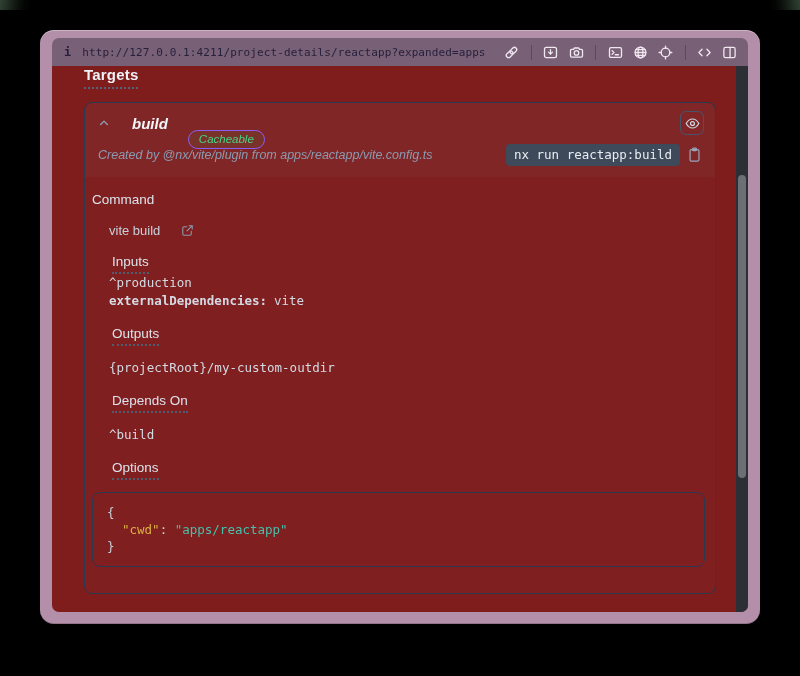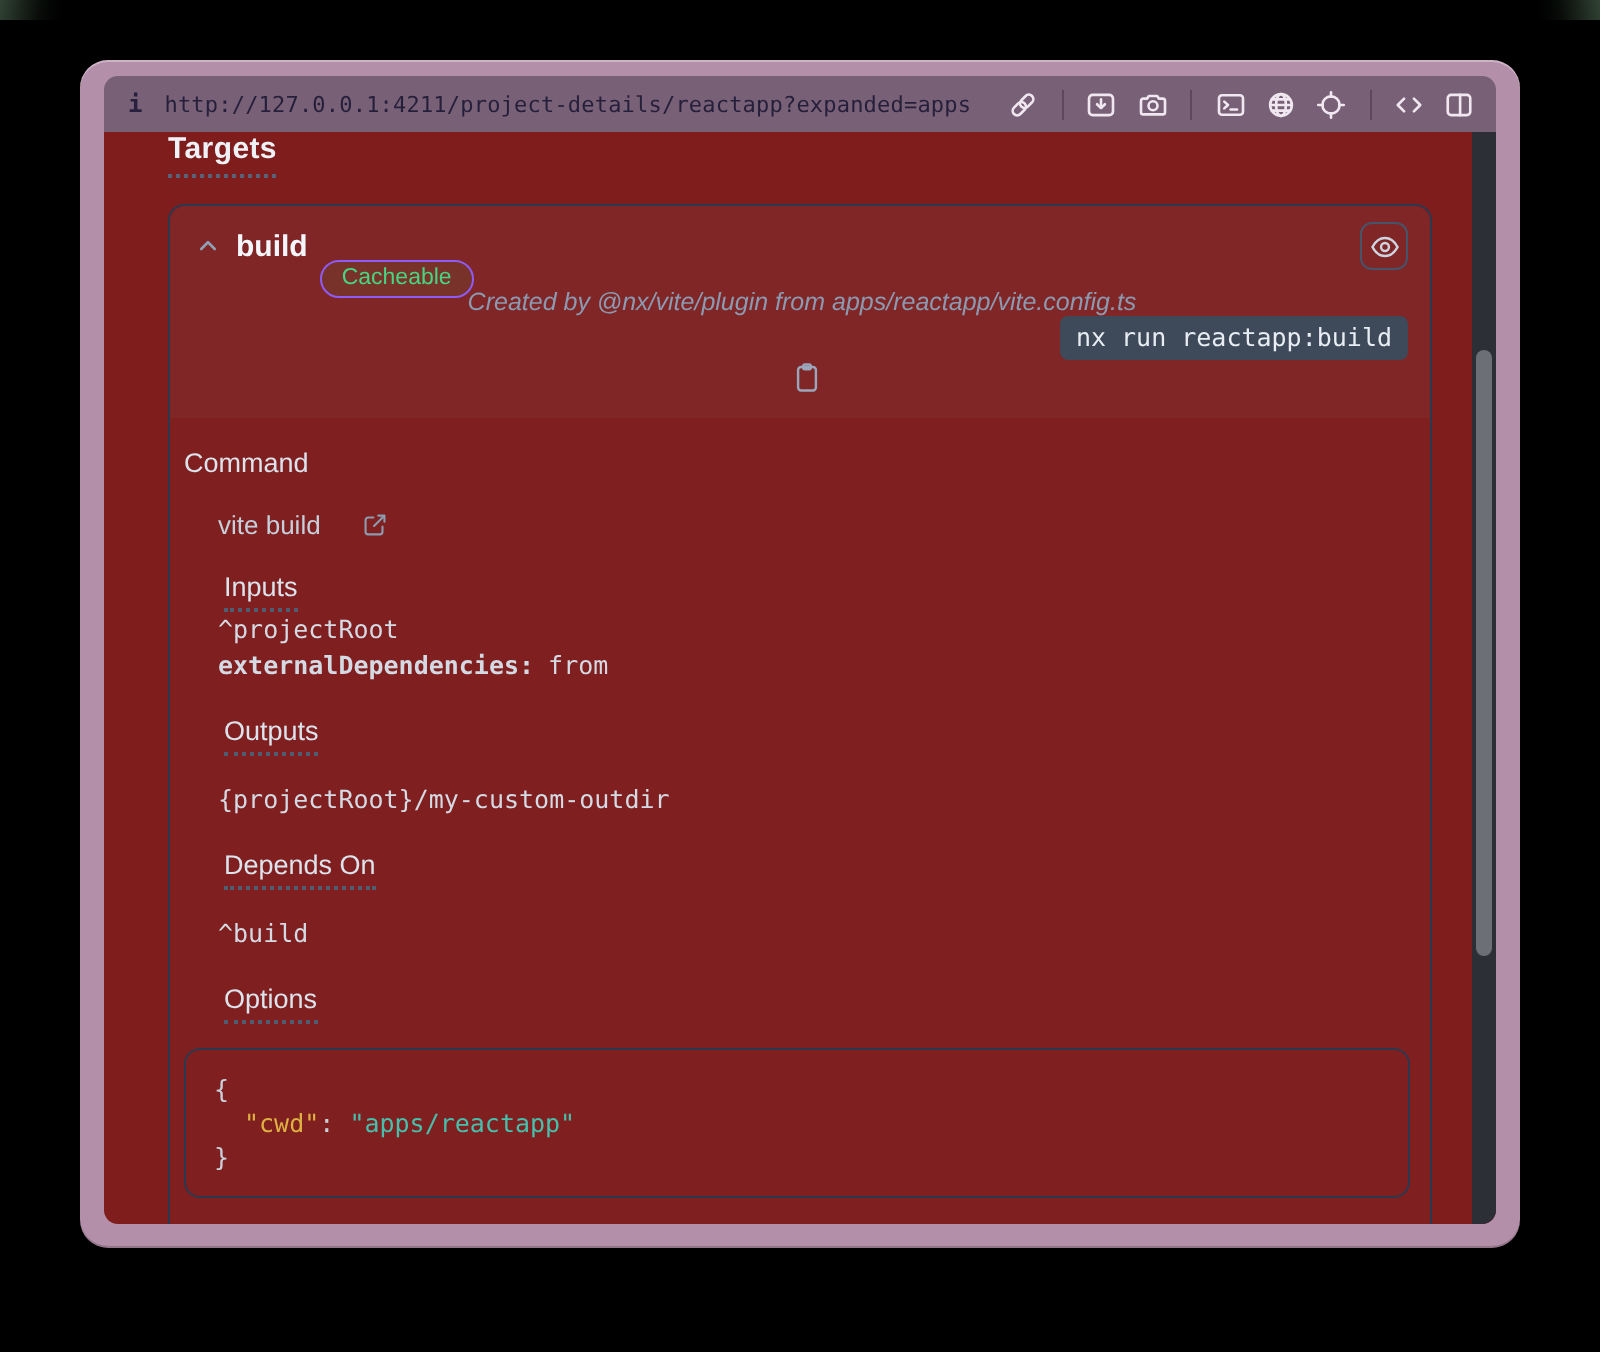--- a/index.html
+++ b/index.html
@@ -51,35 +51,35 @@
     padding-bottom:4px; border-bottom:2px dotted #55637a;
   }
 
   .card {
     width:632px; border:1px solid #2b3950; border-radius:8px;
     background:rgba(255,255,255,.012);
   }
   .card-build { margin-top:13px; }
 
   .card-head { padding:8px 11px 11px; background:rgba(148,163,184,.055); border-radius:8px 8px 0 0; }
-  .head-row1 { display:flex; align-items:center; gap:6px; height:24px; }
+  .head-row1 { display:flex; align-items:center; gap:20px; height:24px;font-style:italic; }
   .chev-btn { width:16px; height:16px; display:flex; align-items:center; justify-content:center; color:#8fa0b4; }
   .chev-btn svg { stroke:currentColor; fill:none; stroke-width:1.8; stroke-linecap:round; stroke-linejoin:round; }
   .target-name { font-size:15px; font-weight:700; color:#f3f6fa; }
   .badge {
     display:inline-flex; align-items:center; padding:2px 10px 3px; border-radius:999px;
     border:1px solid #8b5cf6; background:rgba(34,197,94,.08);
     font-size:11.5px; font-weight:500; color:#46d583;margin-top:32px;
   }
   .eye-btn {
     margin-left:auto; width:24px; height:24px; border:1px solid #46546b; border-radius:6px;
     display:flex; align-items:center; justify-content:center; color:#cdd6e0; background:transparent;
   }
   .eye-btn svg { stroke:currentColor; fill:none; stroke-width:1.3; }
-  .head-row2 { display:flex; align-items:center; margin-top:9px; padding-left:2px;flex-direction:column; }
+  .head-row2 { display:flex; align-items:center; margin-top:9px; padding-left:2px; }
   .created-by { font-style:italic; font-size:12.5px; color:#8b9ab0; }
   .chip {
     margin-left:auto; background:#3e4959; color:#e8edf3;
     font:12.5px "DejaVu Sans Mono", monospace; padding:3px 8px 4px; border-radius:4px; white-space:nowrap;
   }
   .copy-btn { margin-left:8px; width:16px; height:18px; color:#9aa7ba; display:flex; align-items:center; }
   .copy-btn svg { stroke:currentColor; fill:none; stroke-width:1.3; }
 
   .card-body { padding:15px 9px 26px 7px; }
   .sec-heading {
@@ -225,23 +225,23 @@
             <span class="extlink-btn">
               <svg width="13" height="13" viewBox="0 0 16 16">
                   <path d="M12.6 9v3.2a1.6 1.6 0 0 1-1.6 1.6H3.8a1.6 1.6 0 0 1-1.6-1.6V5a1.6 1.6 0 0 1 1.6-1.6H7"></path>
                   <path d="M10 2.2h3.8V6"></path>
                   <path d="M7.4 8.6 13.6 2.4"></path>
                 </svg>
             </span>
           </div>
 
           <span class="sec-heading dotted mt16">Inputs</span>
-          <div class="sec-value" style="margin-top:0;">^projectRoot</div>
+          <div class="sec-value" style="margin-top:0;">^production</div>
           <div class="sec-value" style="margin-top:0;">
-            <span class="bold">externalDependencies:</span><span class="mono-gap">from</span>
+            <span class="bold">externalDependencies:</span><span class="mono-gap">vite</span>
           </div>
 
           <span class="sec-heading dotted mt16">Outputs</span>
           <div class="sec-value">{projectRoot}/my-custom-outdir</div>
 
           <span class="sec-heading dotted mt16">Depends On</span>
           <div class="sec-value">^build</div>
 
           <span class="sec-heading dotted mt16">Options</span>
           <div class="json-box">

